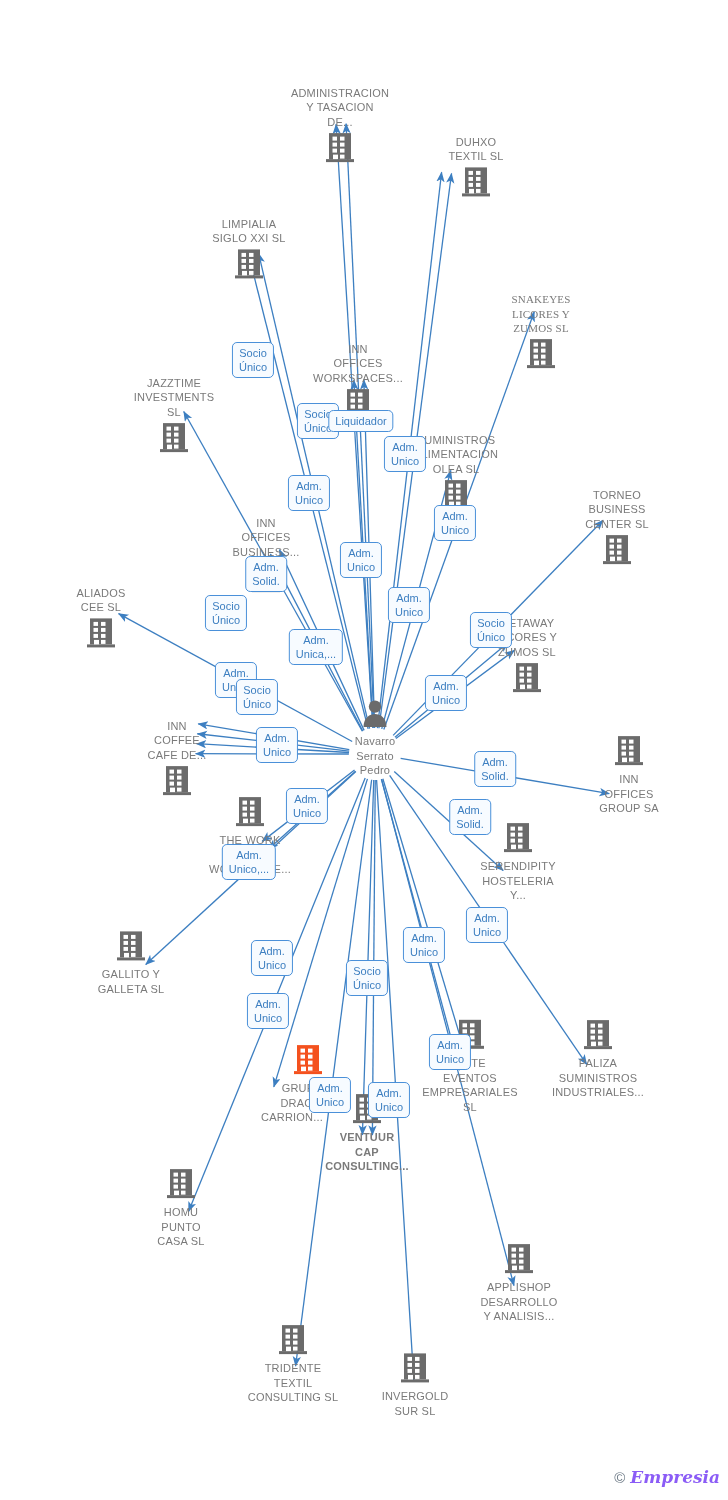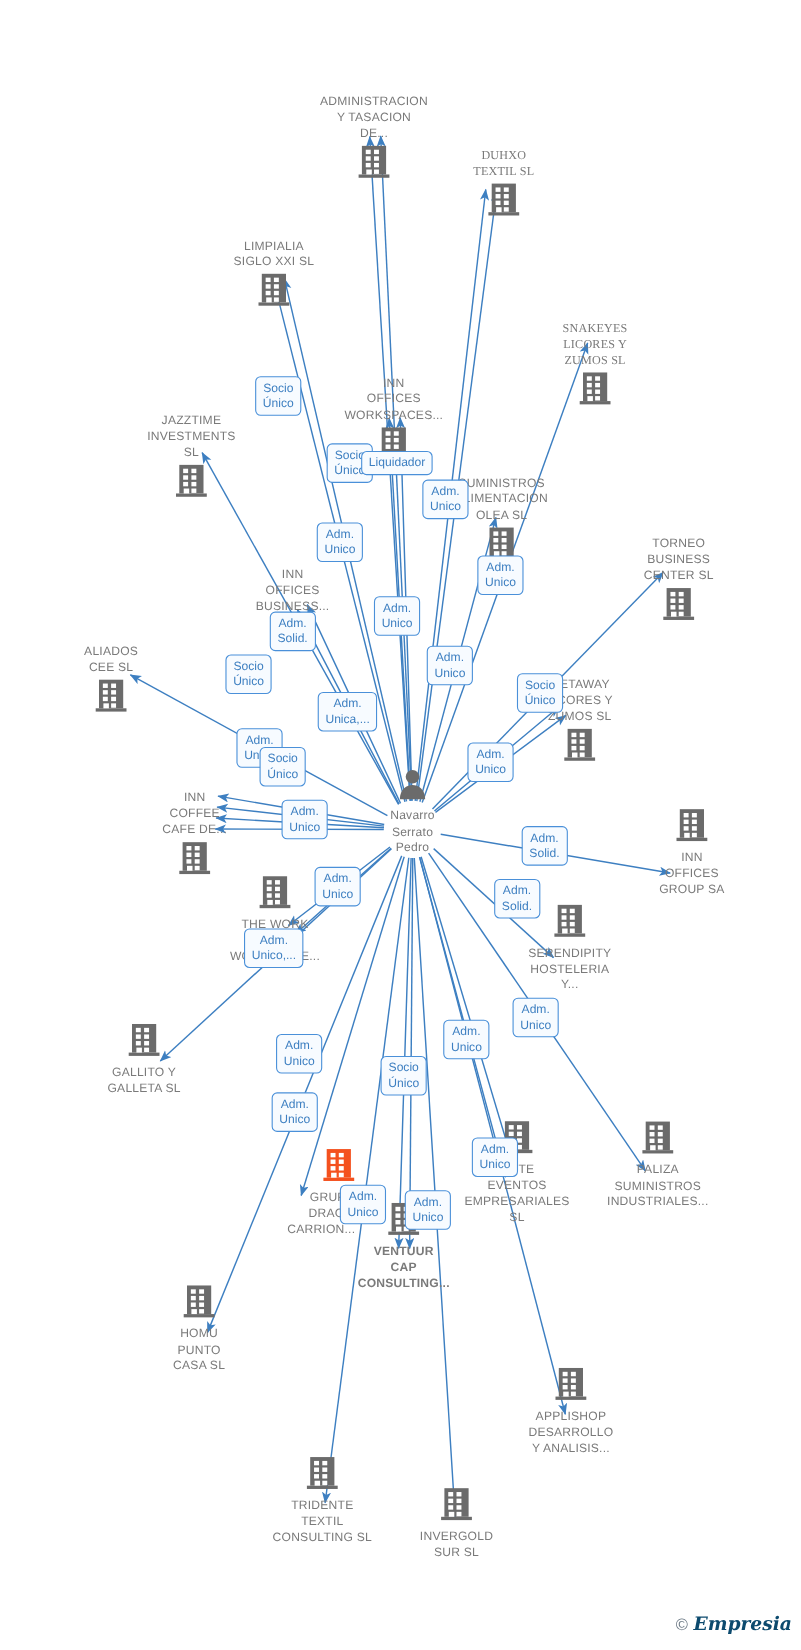--- a/index.html
+++ b/index.html
@@ -27,21 +27,21 @@
   .elabel{
     position:absolute;transform:translate(-50%,-50%);
     background:#f7fbff;border:1.4px solid #4a90d9;border-radius:5px;
     color:#3d7fc1;font-size:11px;line-height:14px;
     padding:3px 6px;text-align:center;white-space:pre-line;
     box-sizing:border-box;
   }
 
   .watermark{position:absolute;right:8px;bottom:14px;display:flex;align-items:center;gap:5px;}
   .watermark .c{color:#6d7a86;font-size:15px;line-height:15px;}
-  .watermark .brand{color:#0c4a6e;font-size:17px;line-height:17px;
+  .watermark .brand{color:#8b5cf6;font-size:17px;line-height:17px;
      font-family:"DejaVu Serif", serif;font-style:italic;font-weight:bold;}
 </style>
 </head>
 <body>
 
 <div id="graph">
   <svg id="edges" viewBox="0 0 728 1500" xmlns="http://www.w3.org/2000/svg">
     <defs>
       <marker id="ah" markerWidth="9" markerHeight="9" refX="7.5" refY="3.2" orient="auto" markerUnits="strokeWidth">
         <path d="M0,0 L8,3.2 L0,6.4 L2,3.2 z" fill="#3d7fc1"></path>
@@ -98,21 +98,21 @@
             <rect x="7.5" y="5.5" width="4.5" height="4" fill="#fff"></rect>
             <rect x="15" y="5.5" width="4.5" height="4" fill="#fff"></rect>
             <rect x="7.5" y="11.5" width="4.5" height="4" fill="#fff"></rect>
             <rect x="15" y="11.5" width="4.5" height="4" fill="#fff"></rect>
             <rect x="7.5" y="17.5" width="4.5" height="4" fill="#fff"></rect>
             <rect x="15" y="17.5" width="4.5" height="4" fill="#fff"></rect>
             <rect x="8" y="23.5" width="5" height="4.5" fill="#fff"></rect>
             <rect x="15" y="23.5" width="4.5" height="4" fill="#fff"></rect>
           </svg></span>
       </div>
-      <div class="node above" style="left: 458px; top: 153px; margin-top: 14.6px; font-family: Liberation Serif, serif;">
+      <div class="node above" style="left: 476px; top: 153px; margin-top: 14.6px;">
         <span class="label">DUHXO
 TEXTIL  SL</span>
         <span class="icon"><svg width="30" height="32" viewBox="0 0 30 32">
             <rect x="4" y="2" width="22" height="26" fill="#6b6b6b"></rect>
             <rect x="1" y="28" width="28" height="3" fill="#6b6b6b"></rect>
             <rect x="7.5" y="5.5" width="4.5" height="4" fill="#fff"></rect>
             <rect x="15" y="5.5" width="4.5" height="4" fill="#fff"></rect>
             <rect x="7.5" y="11.5" width="4.5" height="4" fill="#fff"></rect>
             <rect x="15" y="11.5" width="4.5" height="4" fill="#fff"></rect>
             <rect x="7.5" y="17.5" width="4.5" height="4" fill="#fff"></rect>

